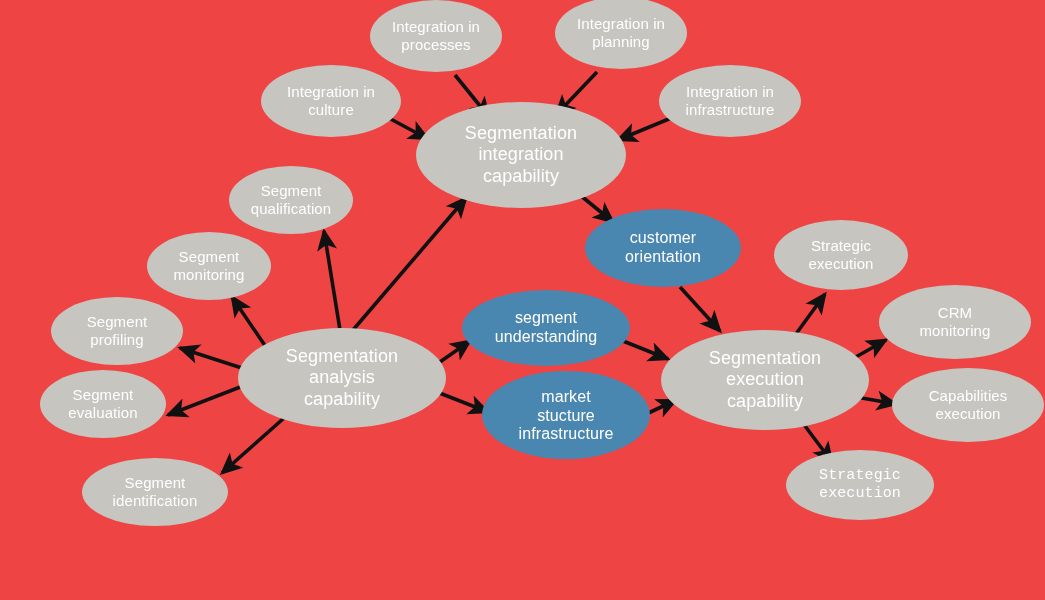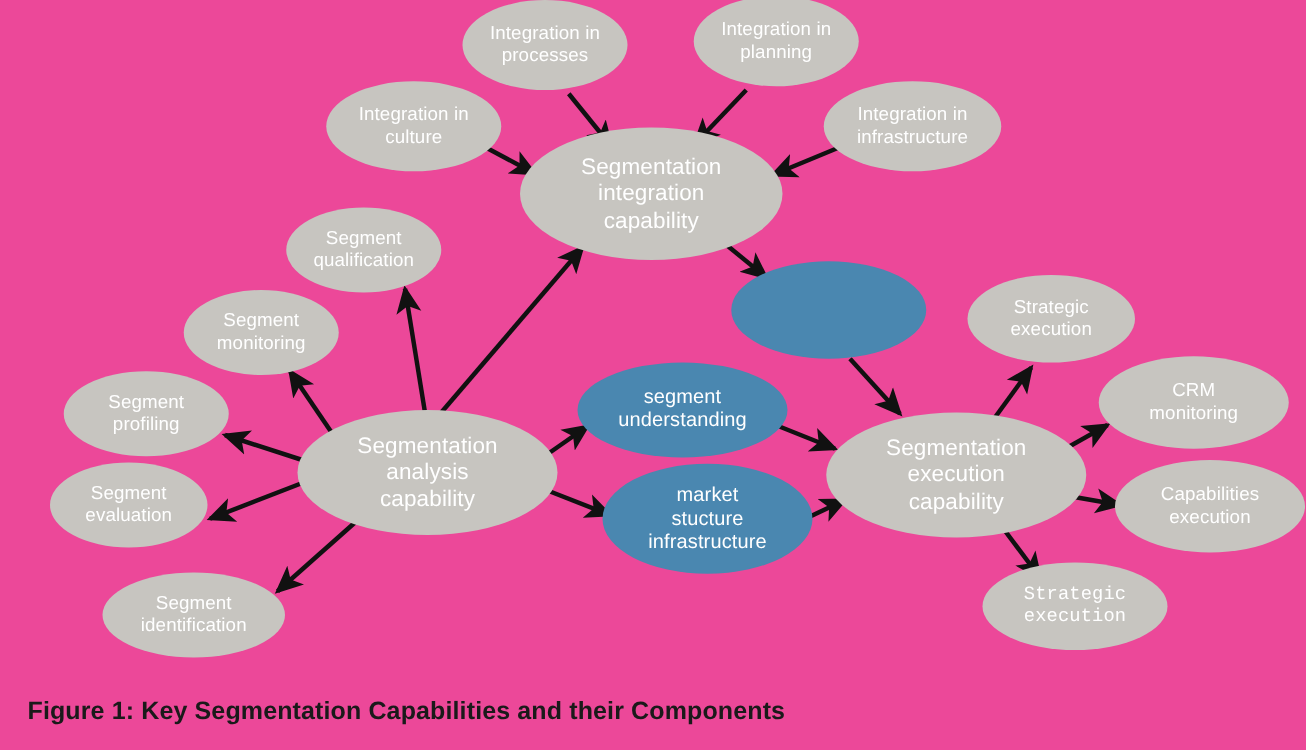--- a/index.html
+++ b/index.html
@@ -7,21 +7,21 @@
     padding: 0;
     background: #ffffff;
   }
   body {
     font-family: "Liberation Sans", sans-serif;
   }
   #page {
     position: relative;
     width: 1045px;
     height: 600px;
-    background: #ec4899;
+    background: #ef4444;
     overflow: hidden;
   }
   #diagram {
     position: absolute;
     left: 0;
     top: 0;
     width: 1045px;
     height: 545px;
   }
   .node-label {
@@ -138,26 +138,27 @@
   <div class="node-label lbl-small" style="left:82px;  top:464px; width:146px; height:56px;">Segment
 identification</div>
   <div class="node-label lbl-hub" style="left:238px; top:344px; width:208px; height:68px;">Segmentation
 analysis
 capability</div>
   <div class="node-label lbl-mid" style="left:462px; top:300px; width:168px; height:56px;">segment
 understanding</div>
   <div class="node-label lbl-mid" style="left:482px; top:380px; width:168px; height:72px;">market
 stucture
 infrastructure</div>
+  <div class="node-label lbl-mid" style="left:585px; top:220px; width:156px; height:56px;">customer
+orientation</div>
   <div class="node-label lbl-hub" style="left:661px; top:346px; width:208px; height:68px;">Segmentation
 execution
 capability</div>
   <div class="node-label lbl-small" style="left:774px; top:227px; width:134px; height:56px;">Strategic
 execution</div>
   <div class="node-label lbl-small" style="left:879px; top:294px; width:152px; height:56px;">CRM
 monitoring</div>
   <div class="node-label lbl-small" style="left:892px; top:377px; width:152px; height:56px;">Capabilities
 execution</div>
   <div class="node-label lbl-small" style="left:786px; top:457px; width:148px; height:56px;font-family:Liberation Mono, monospace;">Strategic
 execution</div>
 
-  <div class="caption">Figure 1: Key Segmentation Capabilities and their Components</div>
 </div>
 
 </body></html>

